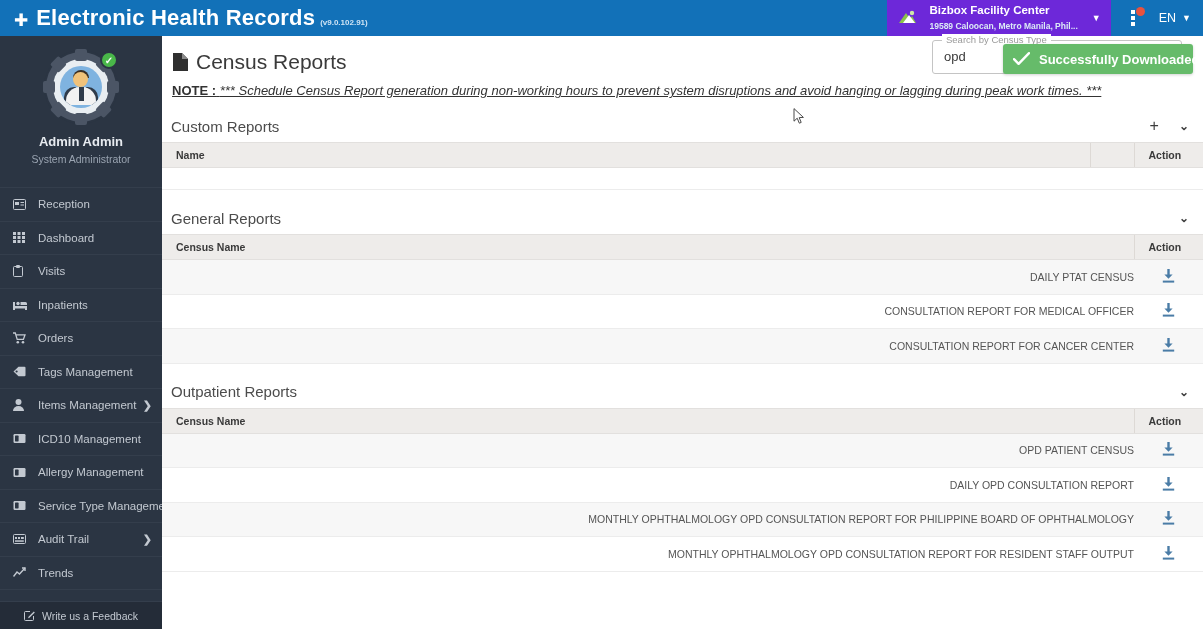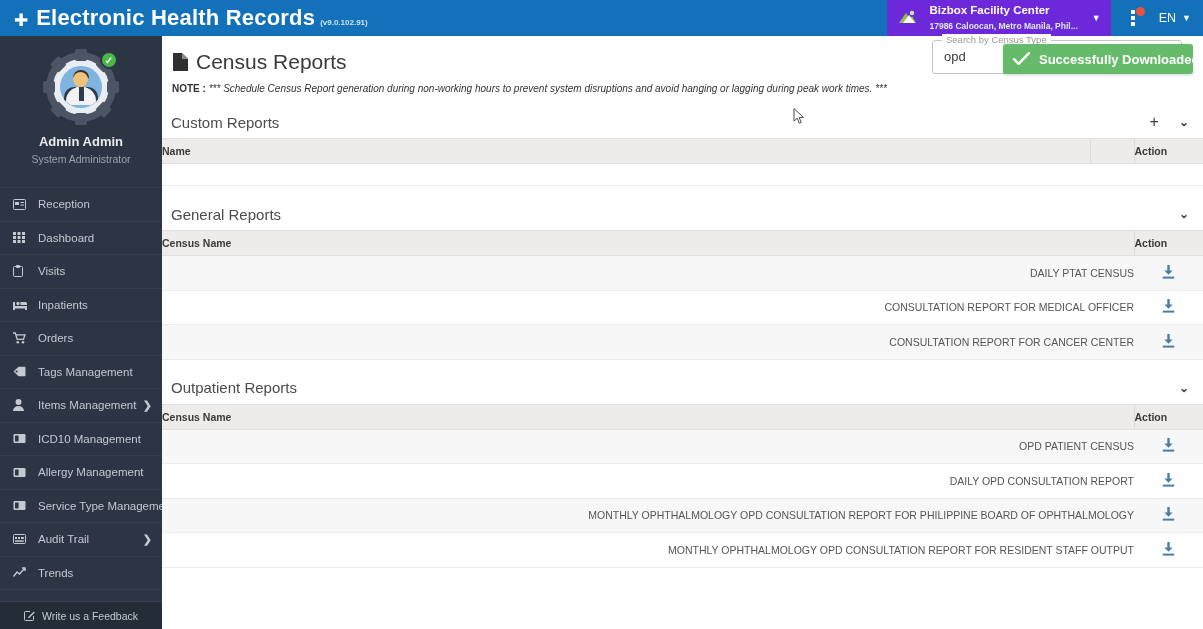--- a/index.html
+++ b/index.html
@@ -95,37 +95,37 @@
     background:#242c38; display:flex; align-items:center; justify-content:center;
     color:#c3c9d1; font-size:10.5px; border-top:1px solid #343e4c;
   }
   .feedback .ico { margin-right:7px; display:flex; }
 
   
   .main { position:absolute; top:36px; left:162px; width:1041px; height:449px; background:#fff; }
   .page-head { padding:14px 0 0 10px; display:flex; align-items:center; }
   .doc-icon { margin-right:7px; display:flex; }
   .page-title { font-size:21px; color:#3a3a3a; font-weight:400; }
-  .note { padding:9px 0 0 10px; font-size:10px; color:#333; }
+  .note { padding:9px 0 0 10px; font-size:13px; color:#333;text-decoration:underline; }
   .note b { font-style:normal; }
   .note i { font-style:italic; }
 
   .section-head {
     display:flex; align-items:center; padding:0 14px 0 9px;
     height:32px; margin-top:12px;gap:9px;
   }
   .section-title { font-size:15px; color:#4c4c4c; font-weight:400; flex:1;}
   .sec-act { color:#3c3c3c; display:flex; align-items:center; }
   .sec-plus { font-size:16px; margin-right:20px; line-height:1; }
   .sec-chev { font-size:12px; font-weight:bold; }
 
   table { width:1041px; border-collapse:collapse; table-layout:fixed; }
   thead th {
     background:#eeecea; font-size:10.5px; font-weight:bold; color:#3a3a3a;
-    text-align:left; height:25px; padding:0 0 0 0;
+    text-align:left; height:25px; padding:0 0 0 14px;
     border-top:1px solid #e2e0de; border-bottom:1px solid #e2e0de;margin-top:45px;
   }
   th.divcol { border-left:1px solid #ddd9d5; }
   tbody td {
     font-size:10.5px; color:#555; height:34.5px; padding:0 0 0 12px;
     border-bottom:1px solid #ececec;
     text-align:right;
   }
   tbody tr.alt td { background:#f7f7f7; }
   tbody tr td.act { text-align:center; padding:0; }
@@ -175,21 +175,21 @@
   <div class="facility-box">
     <span class="fac-logo">
       <svg width="20" height="18" viewBox="0 0 20 18">
         <path d="M2 14 L9 4 L13 10 L15 7 L19 14 Z" fill="#8bc34a"></path>
         <path d="M6 14 L12 6 L18 14 Z" fill="#ffffff"></path>
         <circle cx="15" cy="4" r="2.2" fill="#cfe8a8"></circle>
       </svg>
     </span>
     <span class="fac-text">
       <span class="fac-name">Bizbox Facility Center</span><br>
-      <span class="fac-addr">17986 Caloocan, Metro Manila, Phil...</span>
+      <span class="fac-addr">19589 Caloocan, Metro Manila, Phil...</span>
     </span>
     <span class="fac-caret">▼</span>
   </div>
 
   <div class="dots-btn">
     <span class="dots">
         <i></i>
         <i></i>
         <i></i>
       </span>

